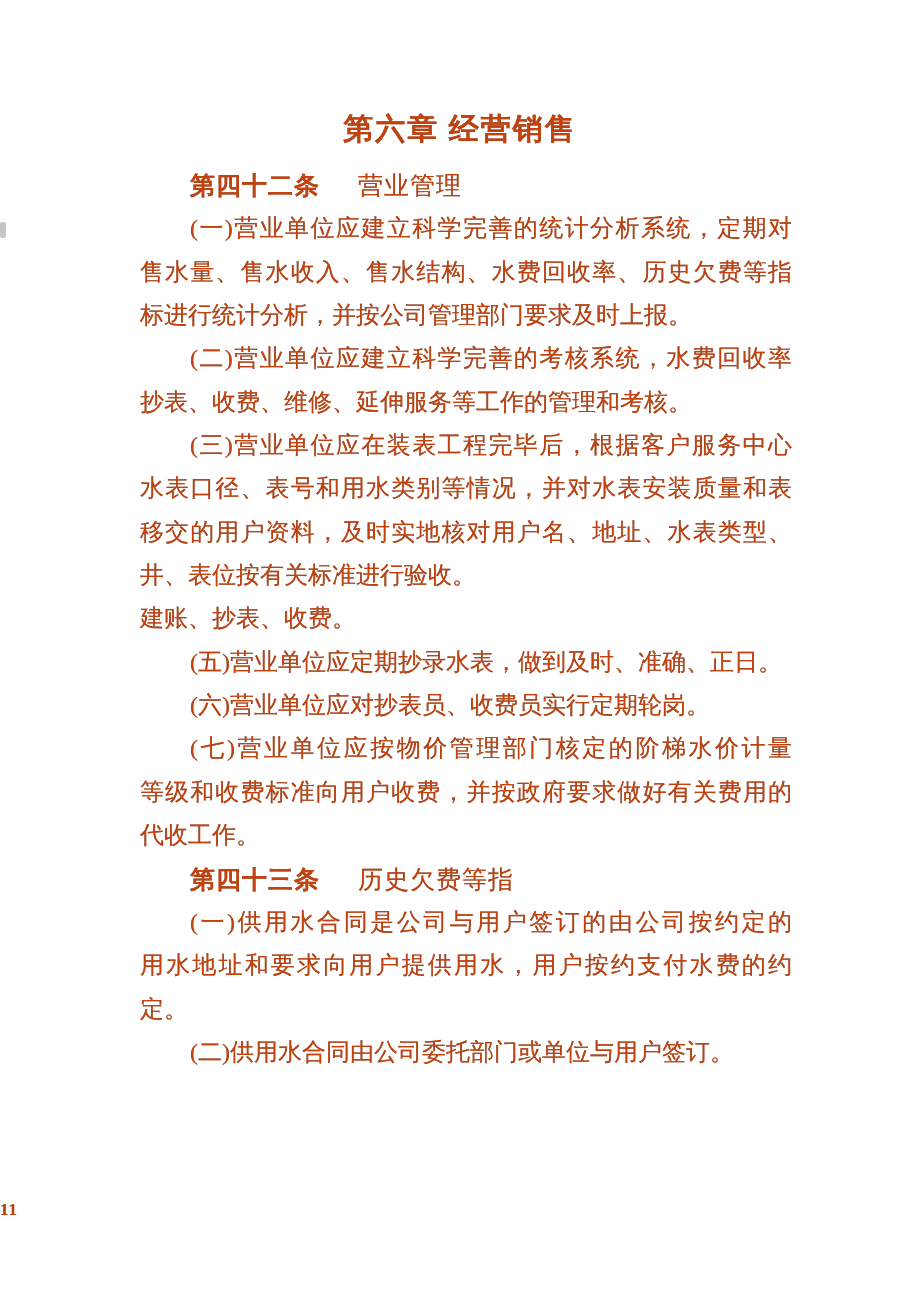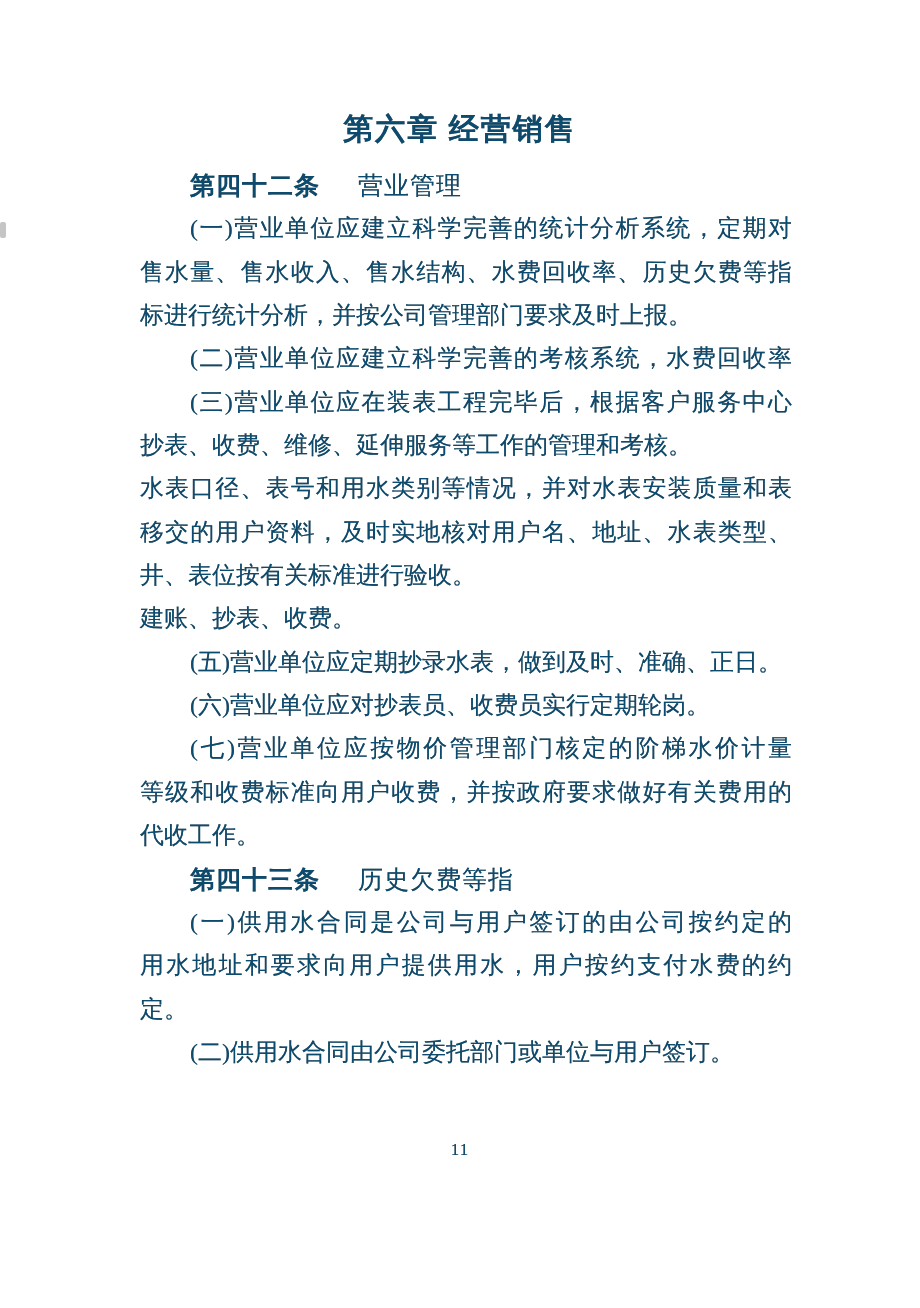--- a/index.html
+++ b/index.html
@@ -8,21 +8,21 @@
     background: #e8e8e8;
   }
   .page {
     position: relative;
     width: 920px;
     height: 1308px;
     margin: 0 auto;
     background: #ffffff;
     overflow: hidden;
     font-family: "Liberation Serif", "DejaVu Serif", serif;
-    color: #0c4a6e;
+    color: #c2410c;
   }
   
   .page * {
     text-shadow: 0 0 0.4px rgba(20,20,20,0.55);
   }
   .chapter-title {
     position: absolute;
     top: 110px;
     left: 0;
     width: 920px;
@@ -57,26 +57,26 @@
     font-weight: 700;
     margin-right: 38px;
     letter-spacing: 1px;
   }
   .heading .rest {
     font-weight: 400;
     letter-spacing: 1px;
   }
   .page-number {
     position: absolute;
-    top: 1140px;
+    top: 1200px;
     left: 0;
     width: 920px;
-    text-align: center;
+    text-align: left;
     font-size: 17px;
-    font-weight: 400;
+    font-weight: 700;
     letter-spacing: 1px;
   }
   
   .scan-artifact {
     position: absolute;
     left: 0;
     top: 222px;
     width: 6px;
     height: 16px;
     background: rgba(90,90,90,0.35);
@@ -95,22 +95,22 @@
   <div class="content">
 
     <div class="line heading indent">
       <span class="term">第四十二条</span><span class="rest">营业管理</span>
     </div>
 
     <div class="line indent full">(一)营业单位应建立科学完善的统计分析系统，定期对</div>
     <div class="line full">售水量、售水收入、售水结构、水费回收率、历史欠费等指</div>
     <div class="line">标进行统计分析，并按公司管理部门要求及时上报。</div>
     <div class="line indent full">(二)营业单位应建立科学完善的考核系统，水费回收率</div>
+    <div class="line">抄表、收费、维修、延伸服务等工作的管理和考核。</div>
     <div class="line indent full">(三)营业单位应在装表工程完毕后，根据客户服务中心</div>
-    <div class="line">抄表、收费、维修、延伸服务等工作的管理和考核。</div>
     <div class="line full">水表口径、表号和用水类别等情况，并对水表安装质量和表</div>
     <div class="line full">移交的用户资料，及时实地核对用户名、地址、水表类型、</div>
     <div class="line">井、表位按有关标准进行验收。</div>
     <div class="line">建账、抄表、收费。</div>
     <div class="line indent">(五)营业单位应定期抄录水表，做到及时、准确、正日。</div>
     <div class="line indent">(六)营业单位应对抄表员、收费员实行定期轮岗。</div>
     <div class="line indent full">(七)营业单位应按物价管理部门核定的阶梯水价计量</div>
     <div class="line full">等级和收费标准向用户收费，并按政府要求做好有关费用的</div>
     <div class="line">代收工作。</div>
 

